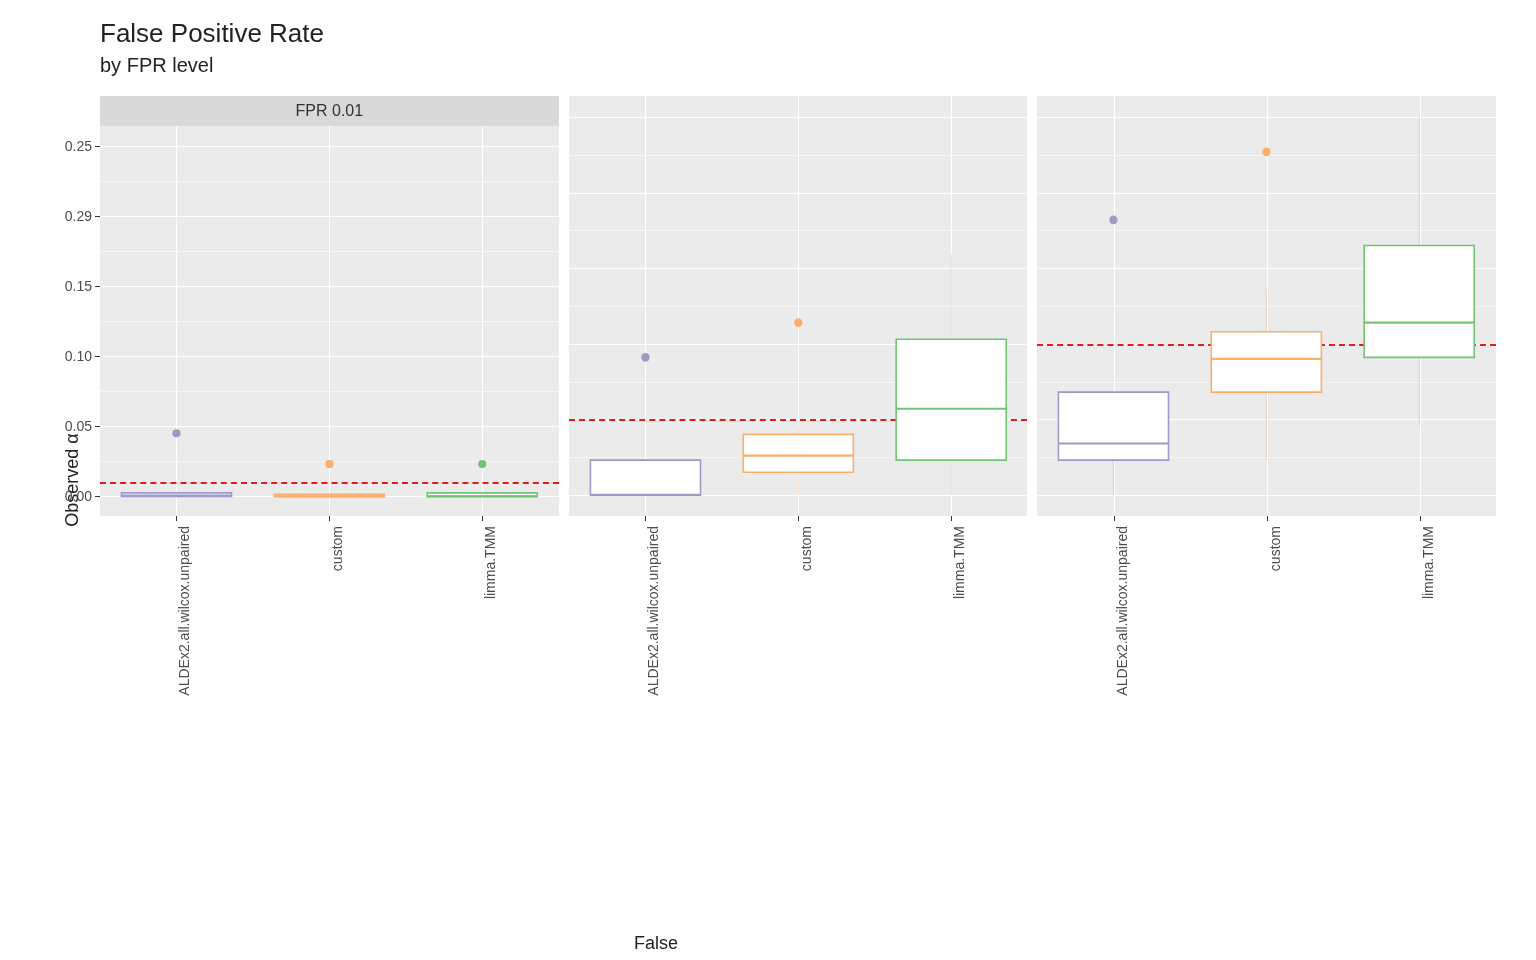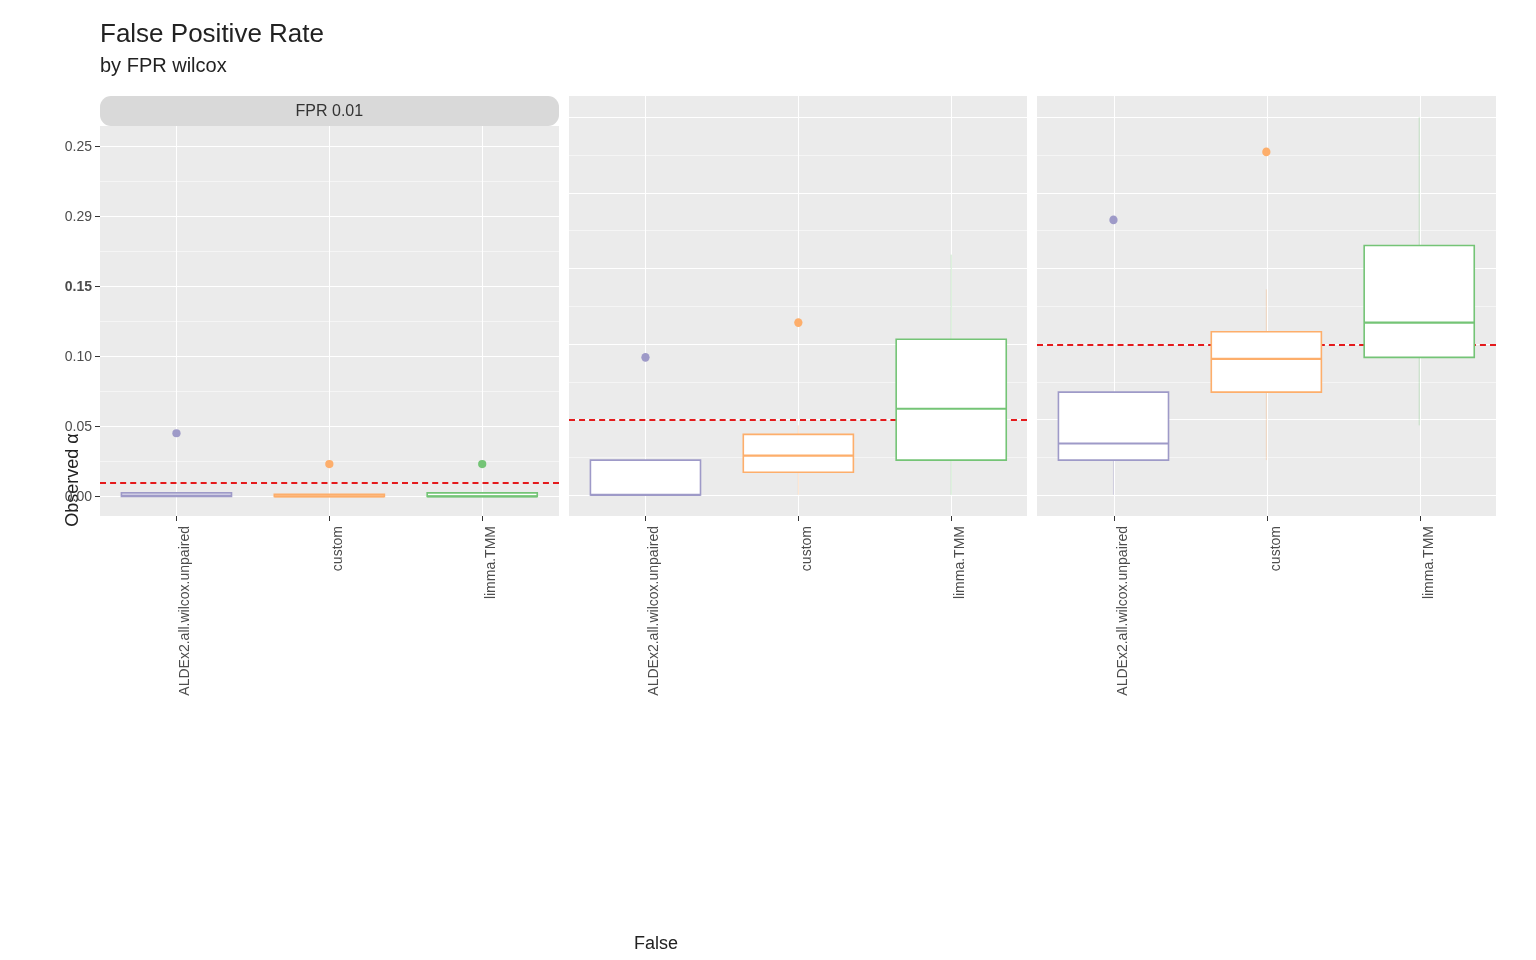--- a/index.html
+++ b/index.html
@@ -64,21 +64,20 @@
     position: relative;
   }
   .strip {
     height: 30px;
     background: #d9d9d9;
     display: flex;
     align-items: center;
     justify-content: center;
     font-size: 16px;
     color: #333;
-    border-radius: 11px;
   }
   .panel {
     flex: 1;
     background: #ebebeb;
     position: relative;
     overflow: visible;
   }
   .gridline-major {
     position: absolute;
     left: 0; right: 0;
@@ -141,21 +140,21 @@
     width: 100%;
     height: 100%;
     overflow: visible;
   }
 </style>
 </head>
 <body>
 
 <div class="chart-wrap">
   <div class="title">False Positive Rate</div>
-  <div class="subtitle">by FPR wilcox</div>
+  <div class="subtitle">by FPR level</div>
   <div class="ylabel">Observed α</div>
   <div class="xlabel">False</div>
   <div class="facets" id="facets">
       <div class="facet">
         <div class="strip">FPR 0.01</div>
         <div class="panel">
           <div class="gridline-major" style="top: 94.964%;"></div>
           <div class="gridline-major" style="top: 76.9784%;"></div>
           <div class="gridline-major" style="top: 58.9928%;"></div>
           <div class="gridline-major" style="top: 41.0072%;"></div>
@@ -168,21 +167,21 @@
           <div class="gridline-minor" style="top: 14.0288%;"></div>
           <div class="vgrid-major" style="left: 16.67%;"></div>
           <div class="vgrid-major" style="left: 50%;"></div>
           <div class="vgrid-major" style="left: 83.33%;"></div>
           <div class="ytick" style="top: 94.964%;">0.00</div>
           <div class="ytick-mark" style="top: 94.964%;"></div>
           <div class="ytick" style="top: 76.9784%;">0.05</div>
           <div class="ytick-mark" style="top: 76.9784%;"></div>
           <div class="ytick" style="top: 58.9928%;">0.10</div>
           <div class="ytick-mark" style="top: 58.9928%;"></div>
-          <div class="ytick" style="top: 41.0072%; font-weight: bold;">0.15</div>
+          <div class="ytick" style="top: 41.0072%;">0.15</div>
           <div class="ytick-mark" style="top: 41.0072%;"></div>
           <div class="ytick" style="top: 23.0216%;">0.29</div>
           <div class="ytick-mark" style="top: 23.0216%;"></div>
           <div class="ytick" style="top: 5.03597%;">0.25</div>
           <div class="ytick-mark" style="top: 5.03597%;"></div>
           <div class="xtick-mark" style="left: 16.67%;"></div>
           <div class="xtick-label" style="left: 16.67%;">ALDEx2.all.wilcox.unpaired</div>
           <div class="xtick-mark" style="left: 50%;"></div>
           <div class="xtick-label" style="left: 50%;">custom</div>
           <div class="xtick-mark" style="left: 83.33%;"></div>

